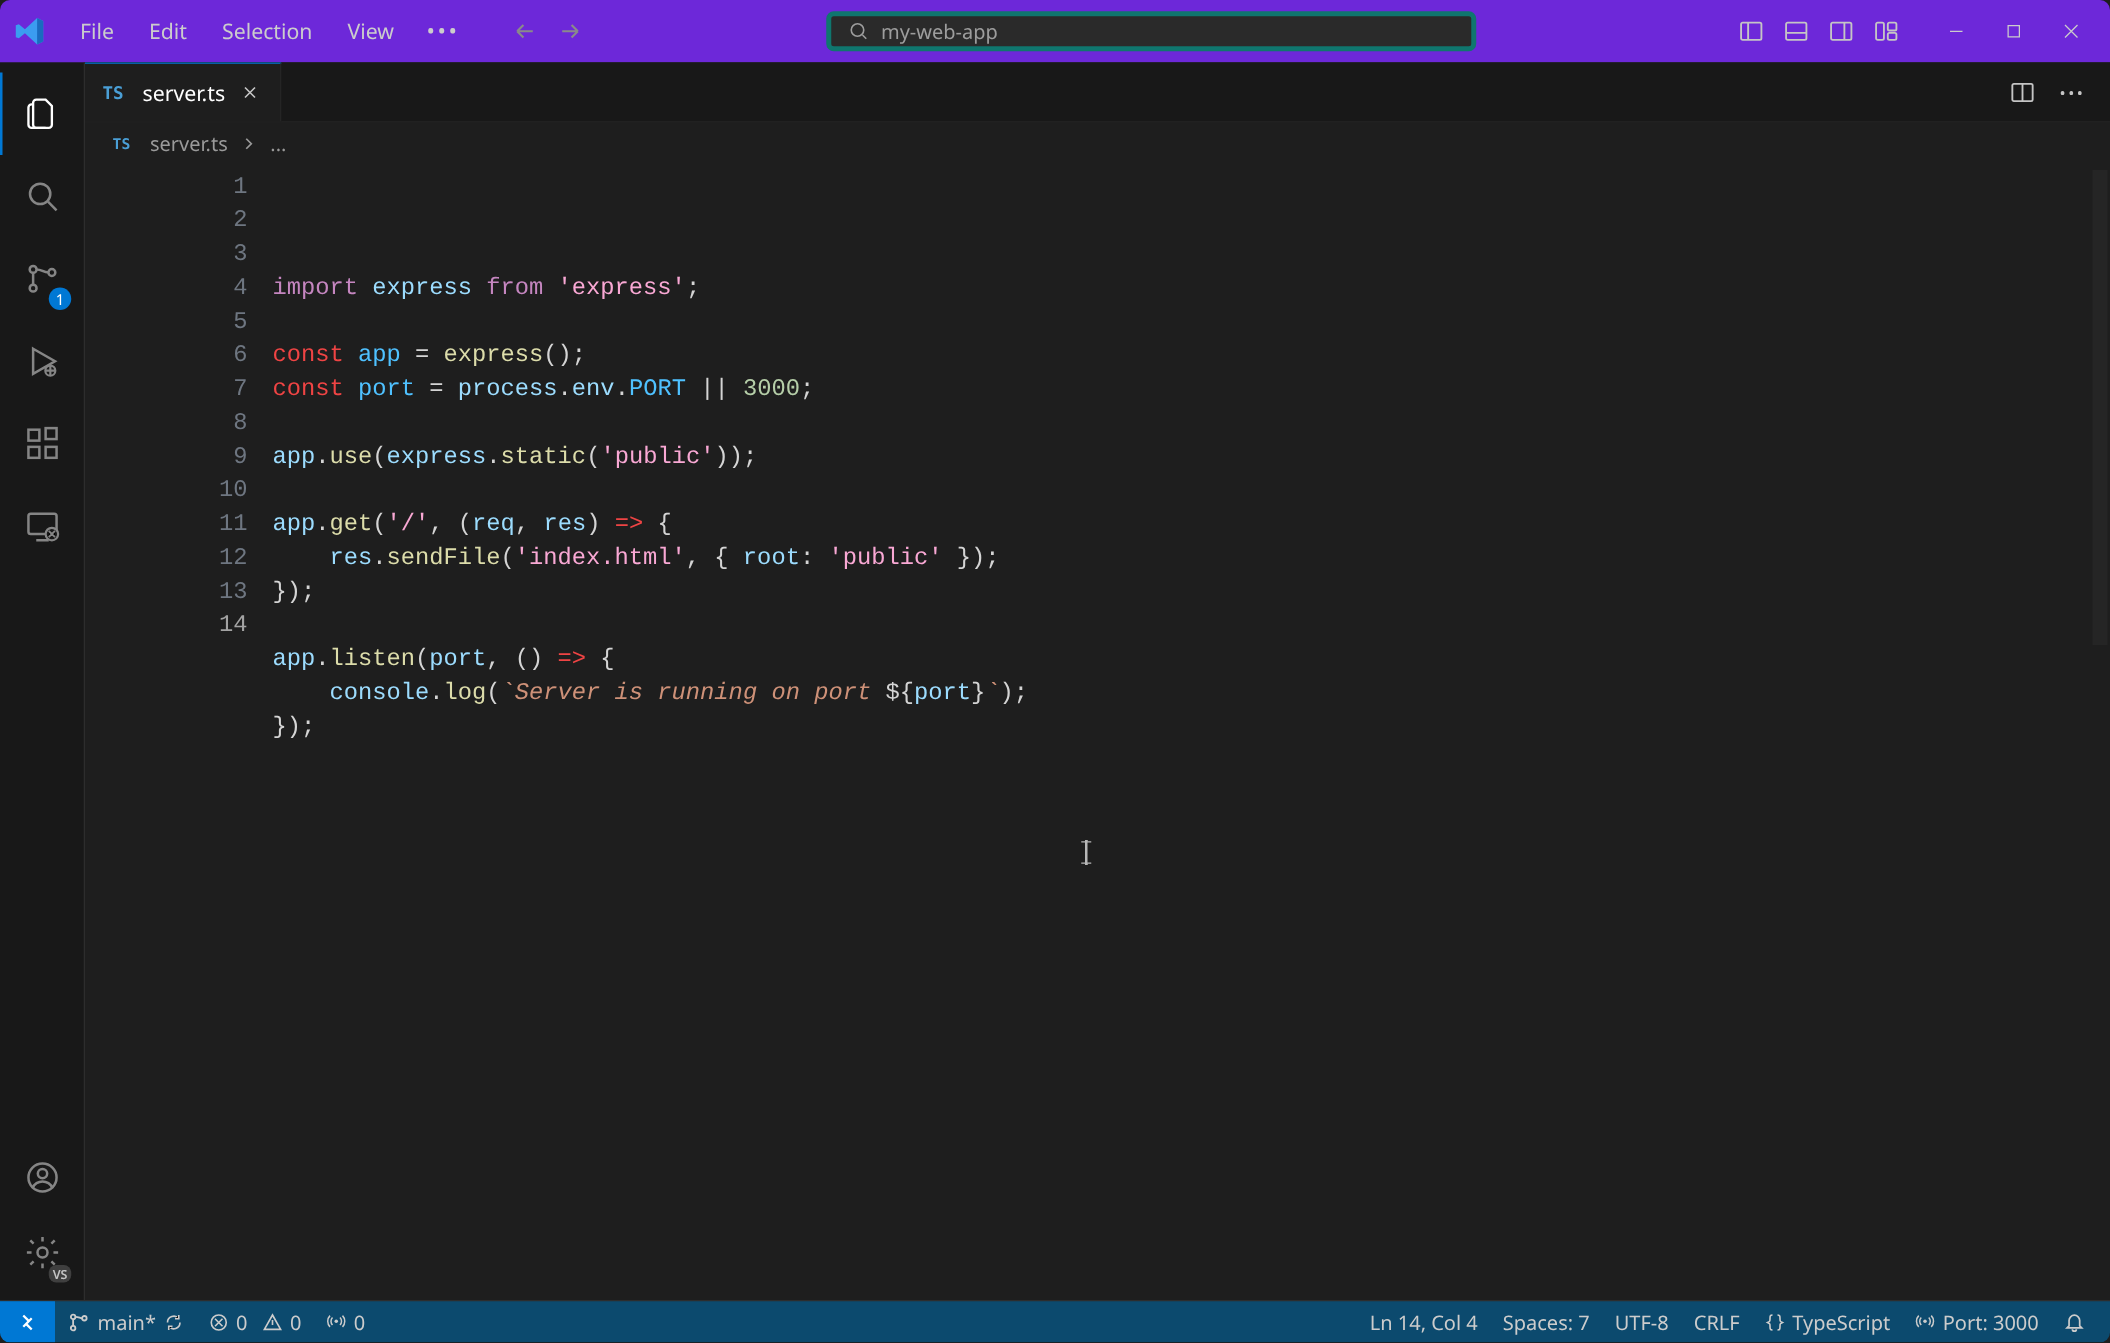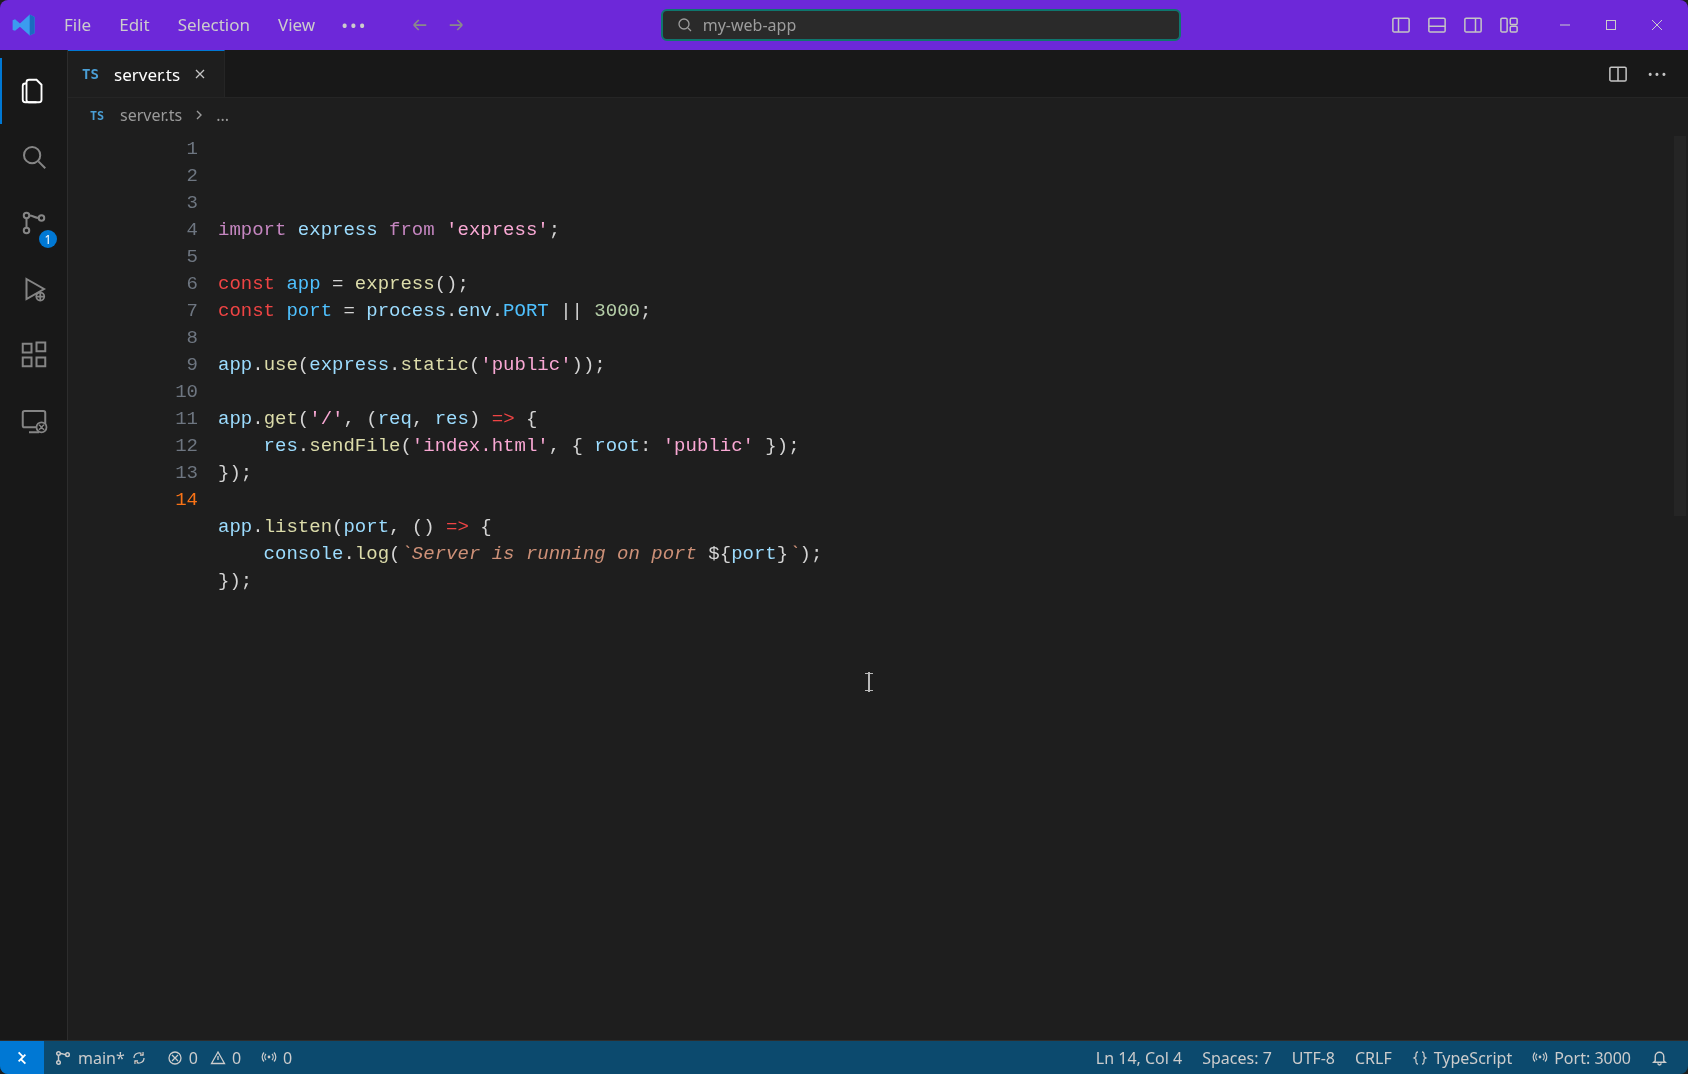--- a/index.html
+++ b/index.html
@@ -50,21 +50,21 @@
   .nav-arrow {
     width: 28px; height: 28px; display:flex;align-items:center;justify-content:center;
     color: #8a8a8a; border-radius:4px;
   }
   .command-center {
     flex:1; display:flex; justify-content:center;
   }
   .command-box {
     width: 520px; height: 32px;
     background: #2a2a2a;
-    border: 2px solid #0f766e;
+    border: 4px solid #0f766e;
     border-radius: 6px;
     display: flex; align-items:center;
     padding: 0 14px; gap: 10px;
     color: #9d9d9d;
     font-size: 16px;
   }
   .layout-controls { display:flex; gap:2px; margin-left:12px; }
   .layout-btn {
     width:34px;height:34px;display:flex;align-items:center;justify-content:center;
     border-radius:4px; color:#c5c5c5;
@@ -165,21 +165,21 @@
   .tok-kw { color:#c586c0; }
   .tok-decl { color:#ef4444; }
   .tok-var { color:#9cdcfe; }
   .tok-prop { color:#9cdcfe; }
   .tok-const-upper { color:#4fc1ff; }
   .tok-fn { color:#dcdcaa; }
   .tok-str { color:#f9a8d4; }
   .tok-num { color:#b5cea8; }
   .tok-punc { color:#d4d4d4; }
   .tok-tpl { color:#ce9178;font-style:italic; }
-  .current-line-gutter { color:#f97316; }
+  .current-line-gutter { color:#a3a3a3; }
   .ibeam-pointer {
     position:absolute;
     width:2px;height:20px;background:#b8b8b8;
     top:540px; left:650px;
     border-top:1px solid #b8b8b8;border-bottom:1px solid #b8b8b8;
   }
   .ibeam-pointer::before,.ibeam-pointer::after{
     content:'';position:absolute;left:-3px;width:8px;height:1px;background:#b8b8b8;
   }
   .ibeam-pointer::before{top:0;} .ibeam-pointer::after{bottom:0;}
@@ -333,20 +333,36 @@
               <rect x="14" y="2" width="7" height="7" fill="none" stroke="currentColor" stroke-width="1.6"></rect>
             </svg>
         </div>
         <div class="activity-item">
           <svg width="30" height="30" viewBox="0 0 24 24">
               <rect x="3" y="4" width="18" height="13" rx="1.5" fill="none" stroke="currentColor" stroke-width="1.6"></rect>
               <path stroke="currentColor" stroke-width="1.6" d="M8 21h8"></path>
               <circle cx="18" cy="17" r="4" fill="#181818" stroke="currentColor" stroke-width="1.4"></circle>
               <path stroke="currentColor" stroke-width="1.2" d="M16 15l2 2-2 2M20 19l-2-2 2-2"></path>
             </svg>
+        </div>
+      </div>
+      <div class="activity-bottom">
+        <div class="activity-item">
+          <svg width="30" height="30" viewBox="0 0 24 24">
+              <circle cx="12" cy="12" r="9" fill="none" stroke="currentColor" stroke-width="1.6"></circle>
+              <circle cx="12" cy="9.5" r="3" fill="none" stroke="currentColor" stroke-width="1.6"></circle>
+              <path fill="none" stroke="currentColor" stroke-width="1.6" d="M5.5 19c1-3 4-4.5 6.5-4.5s5.5 1.5 6.5 4.5"></path>
+            </svg>
+        </div>
+        <div class="activity-item" style="position:relative">
+          <svg width="30" height="30" viewBox="0 0 24 24">
+              <circle cx="12" cy="12" r="3.2" fill="none" stroke="currentColor" stroke-width="1.6"></circle>
+              <path fill="none" stroke="currentColor" stroke-width="1.6" d="M12 2v3M12 19v3M4.2 4.2l2.1 2.1M17.7 17.7l2.1 2.1M2 12h3M19 12h3M4.2 19.8l2.1-2.1M17.7 6.3l2.1-2.1"></path>
+            </svg>
+          <div class="profile-badge">VS</div>
         </div>
       </div>
     </div>
 
     <div class="editor-group">
       <div class="tabs-row">
         <div class="tab">
           <span class="file-icon-box">
             <svg width="22" height="22" viewBox="0 0 22 22">
                 <rect width="22" height="22" rx="2" fill="none"></rect>

